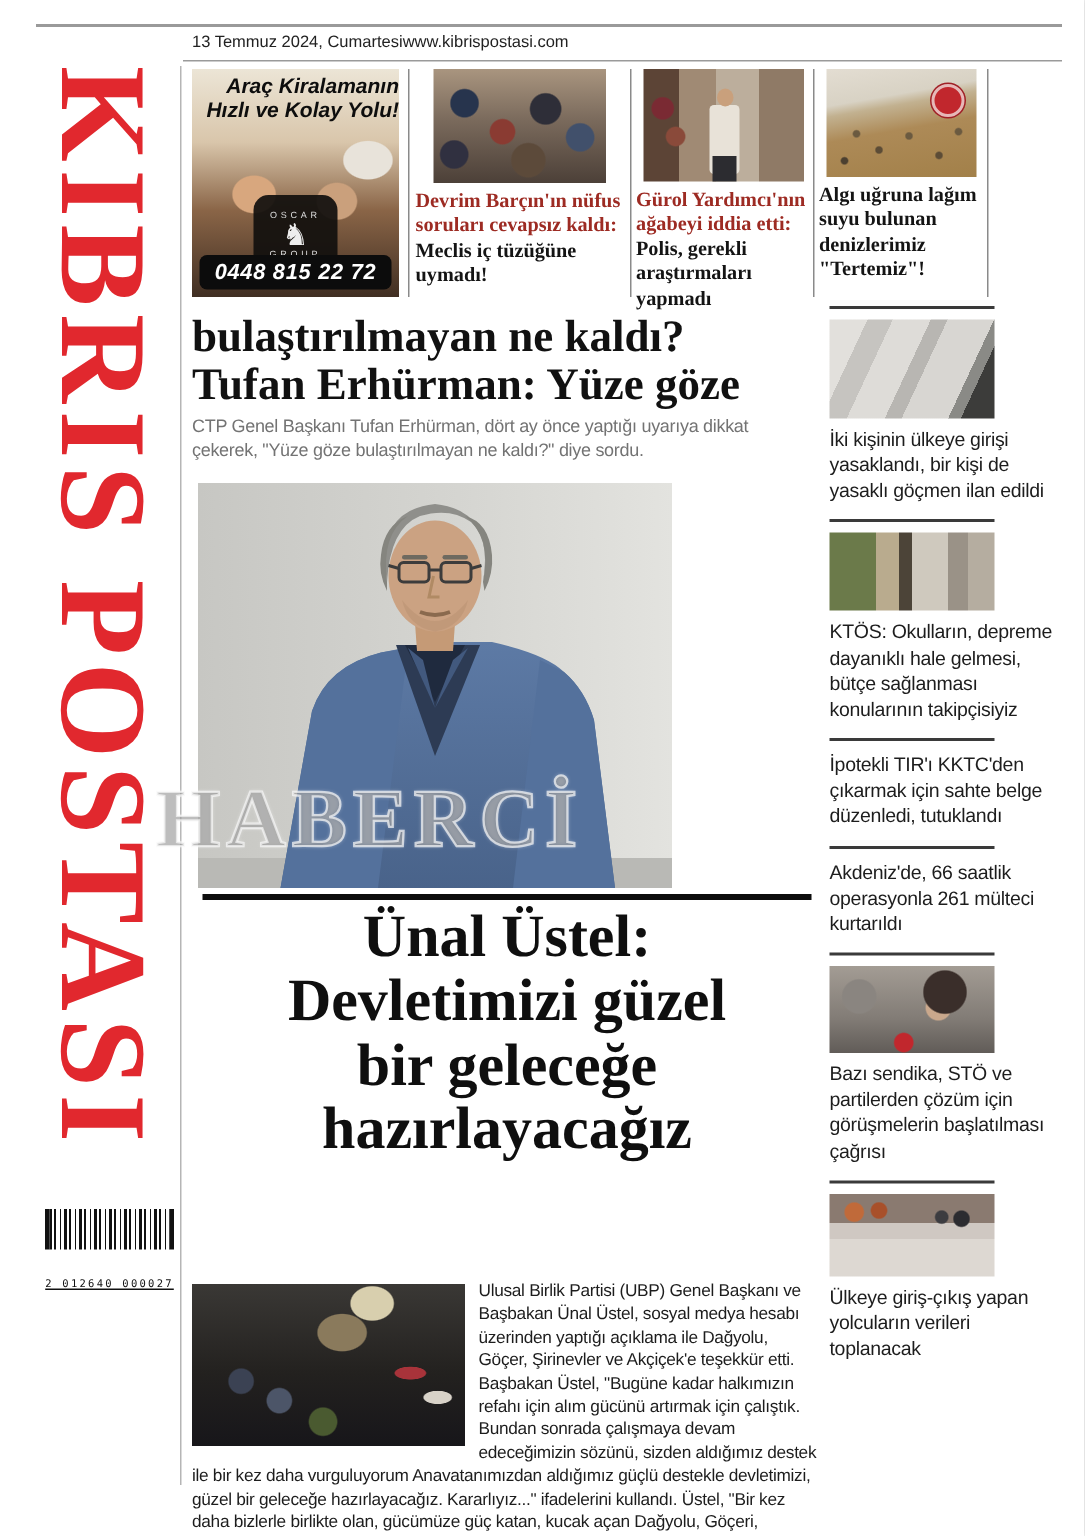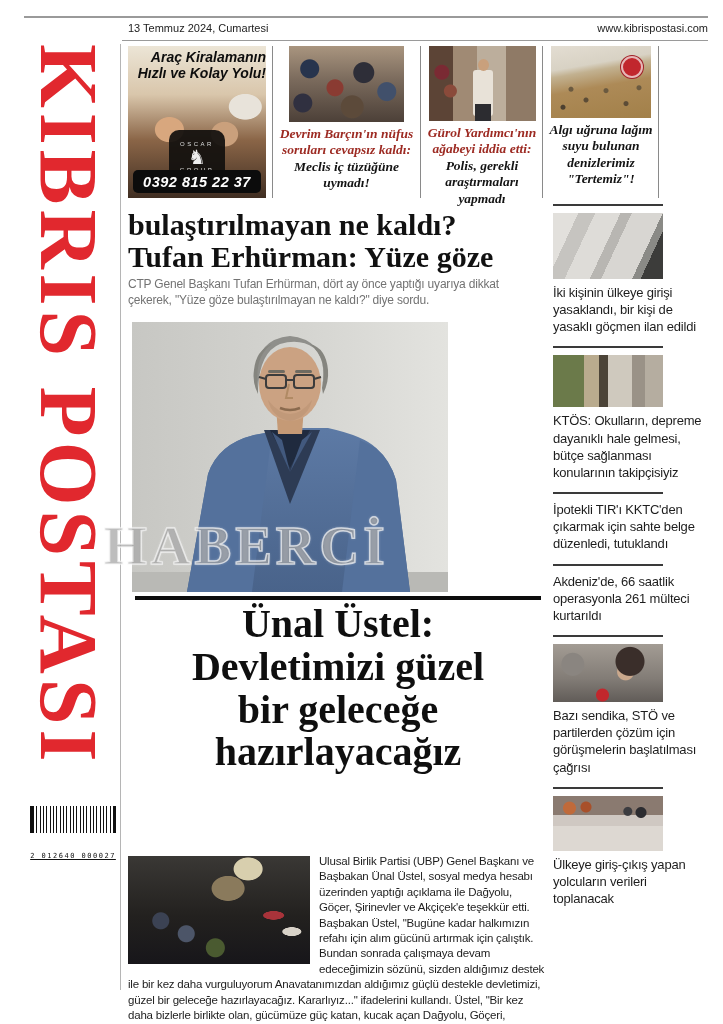--- a/index.html
+++ b/index.html
@@ -4,41 +4,41 @@
 <style>
   html,body{margin:0;padding:0;background:#e9e9e9;}
   .page{
     position:relative;width:723px;height:1024px;background:#ffffff;
     margin:0 auto;overflow:hidden;
     font-family:"Liberation Sans",sans-serif;color:#1a1a1a;
     box-shadow:0 0 4px rgba(0,0,0,.3);
   }
   
   .topbar{position:absolute;left:24px;top:16px;width:684px;border-top:2px solid #9a9a9a;
-    display:flex;justify-content:space-between;padding-top:4px;font-size:11px;color:#222;}
+    display:flex;justify-content:flex-start;padding-top:4px;font-size:11px;color:#222;}
   .topbar .date{margin-left:104px;}
   .topbar-underline{position:absolute;left:122px;top:40px;width:586px;height:1px;background:#9a9a9a;}
   
   .masthead{
     position:absolute;left:114px;top:44px;width:762px;
     transform:rotate(90deg);transform-origin:0 0;
     font-family:"Liberation Serif",serif;font-weight:bold;
     font-size:82px;line-height:92px;letter-spacing:5px;
     color:#e1282e;white-space:nowrap;
   }
   .vline{position:absolute;left:120px;top:44px;width:1px;height:946px;background:#b5b5b5;}
   
   .barcode{position:absolute;left:30px;top:806px;width:86px;}
   .barcode .bars{height:27px;border-left:3px solid #111;border-right:3px solid #111;
     background:repeating-linear-gradient(90deg,#111 0 1.5px,#fff 1.5px 3px,#111 3px 4.5px,#fff 4.5px 7px,#111 7px 8px,#fff 8px 10px);}
   .barcode .digits{font-family:"DejaVu Sans Mono",monospace;font-size:7px;letter-spacing:1.5px;
     text-align:center;color:#111;margin-top:19px;text-decoration:underline;}
   
   .tdiv{position:absolute;top:46px;width:1px;height:152px;background:#8a8a8a;}
-  .teaser{position:absolute;top:46px;text-align:center;font-style:italic;}
+  .teaser{position:absolute;top:46px;text-align:left;}
   .teaser .timg{margin:0 auto;}
   .teaser .ttext{margin-top:4px;font-family:"Liberation Serif",serif;font-weight:bold;
     font-size:13.5px;line-height:1.22;color:#141414;}
   .teaser .red{color:#9d2b23;}
   .img-crowd{width:115px;height:76px;background:
     radial-gradient(circle at 18% 30%,#27344d 0 9px,rgba(0,0,0,0) 10px),
     radial-gradient(circle at 40% 55%,#8a3b32 0 8px,rgba(0,0,0,0) 9px),
     radial-gradient(circle at 65% 35%,#2e2e38 0 10px,rgba(0,0,0,0) 11px),
     radial-gradient(circle at 85% 60%,#41506b 0 9px,rgba(0,0,0,0) 10px),
     radial-gradient(circle at 55% 80%,#5c4a3a 0 11px,rgba(0,0,0,0) 12px),
@@ -148,21 +148,21 @@
   <div class="tdiv" style="left:542px"></div>
   <div class="tdiv" style="left:658px"></div>
 
   <div class="ad">
     <div class="ad-head">Araç Kiralamanın Hızlı ve Kolay Yolu!</div>
     <div class="ad-badge">
       <span class="brand">OSCAR</span>
       <span class="horse">♞</span>
       <span class="brand">GROUP</span>
     </div>
-    <div class="ad-phone">0392 815 22 37</div>
+    <div class="ad-phone">0448 815 22 72</div>
   </div>
 
   <div class="teaser" style="left:277px;width:139px">
     <div class="timg img-crowd"></div>
     <div class="ttext">
       <span class="red">Devrim Barçın'ın nüfus soruları cevapsız kaldı:</span>
       <span>Meclis iç tüzüğüne uymadı!</span>
     </div>
   </div>
 

